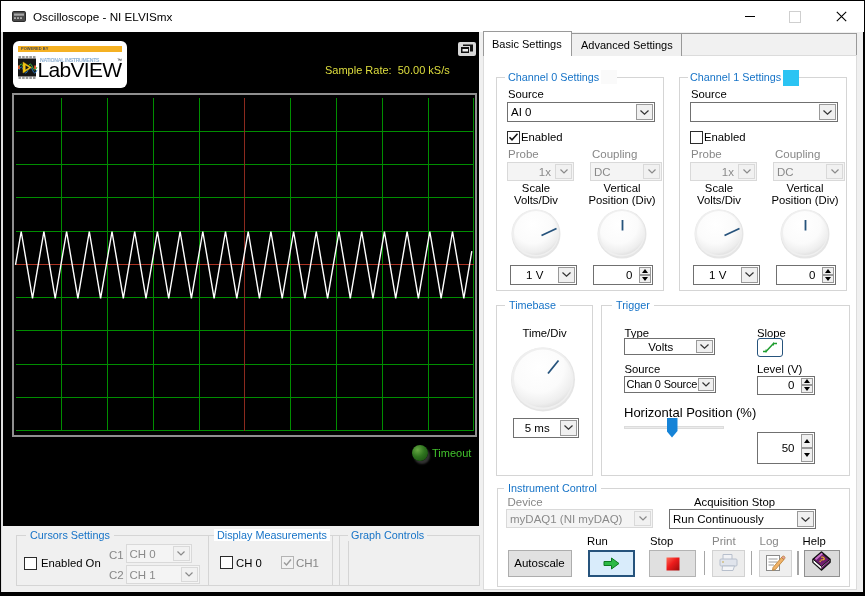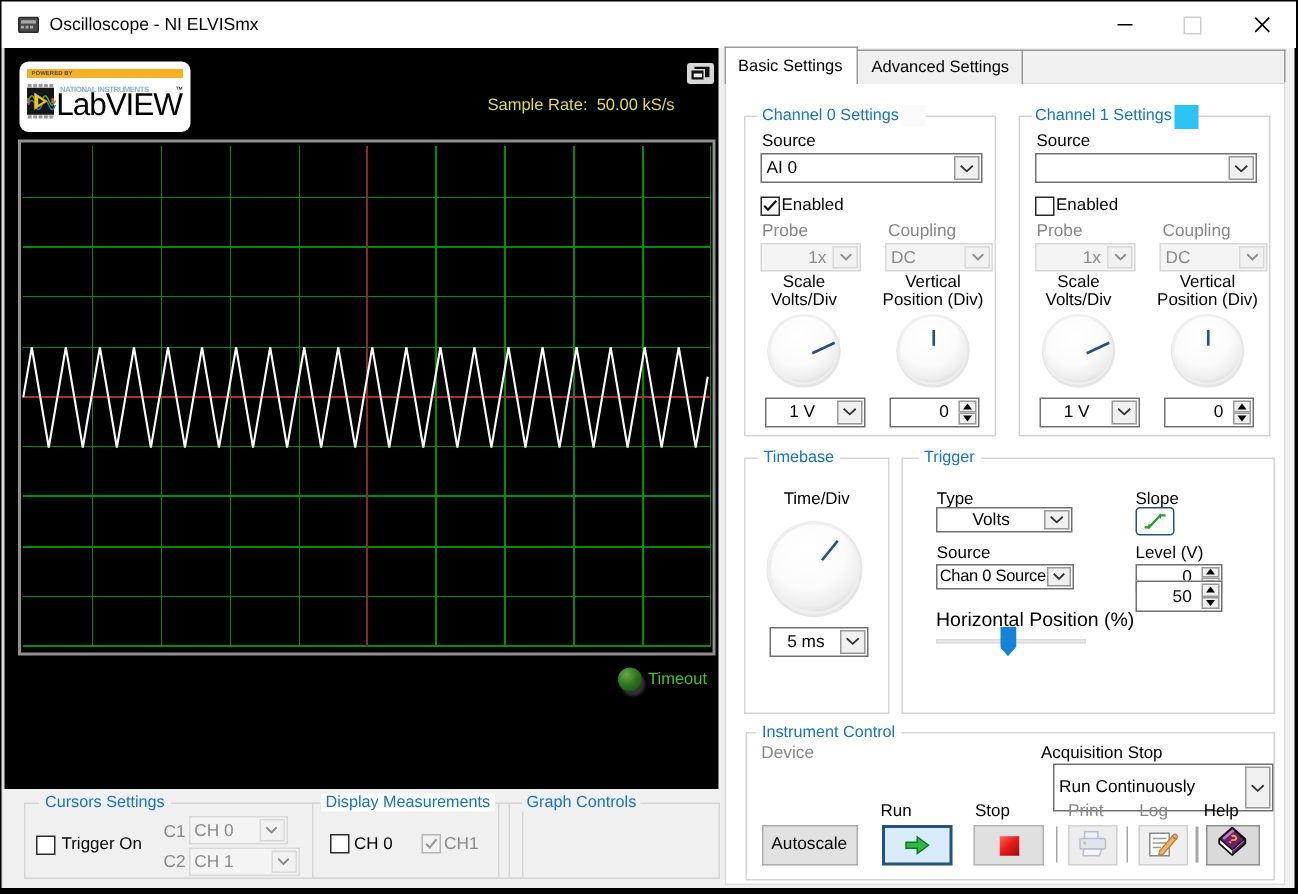--- a/index.html
+++ b/index.html
@@ -120,21 +120,21 @@
  </svg>
 
  <div class="abs" style="left:412px;top:445px;width:16px;height:16px;border-radius:50%;background:radial-gradient(circle at 35% 30%,#67a843 0%,#2f741f 45%,#15430e 100%);box-shadow:2px 3px 2px rgba(125,125,125,0.4)"></div>
  <div class="abs" style="left:432px;top:446.5px;font-size:11px;color:#42c22c">Timeout</div>
 
  <div class="abs" id="botpanel" style="left:2px;top:526px;width:481px;height:66px;background:#f0f0f0"></div>
 
  <div class="abs gbox" style="left:16px;top:535px;width:333px;height:51px"></div>
  <div class="abs lblb" style="left:26px;top:529px;background:#f0f0f0;padding:0 4px">Cursors Settings</div>
  <div class="abs cb" style="left:24px;top:557px"></div>
- <div class="abs lbl" style="left:41px;top:557px">Trigger On</div>
+ <div class="abs lbl" style="left:41px;top:557px">Enabled On</div>
  <div class="abs lblg" style="left:109px;top:549px">C1</div>
  <div class="abs lblg" style="left:109px;top:569px">C2</div>
  <div class="abs combo dis" style="left:125.5px;top:544px;width:66px;height:19px">
       <div class="fld">CH 0</div>
       <div class="arw">
         <svg width="8" height="5" viewBox="0 0 8 5">
           <path d="M0.5 0.5 L4 4 L7.5 0.5" stroke="#8a8a8a" fill="none" stroke-width="1.2"></path>
         </svg>
       </div>
     </div>
@@ -367,37 +367,45 @@
         </div>
         <div class="d">
           <div class="tri-d"></div>
         </div>
       </div>
     </div>
  <div class="abs lbl" style="left:624px;top:405px;font-size:13px">Horizontal Position (%)</div>
  <div class="abs" style="left:623.5px;top:425.5px;width:100px;height:3px;background:#ebebeb;border:1px solid #dcdcdc"></div>
  <div class="abs" style="left:666.5px;top:417.5px;width:11px;height:20px;background:#1583d7;clip-path:polygon(0 0,100% 0,100% 68%,50% 100%,0 68%)"></div>
  <div class="abs lbl" style="left:757px;top:363px"></div>
- <div class="abs spin" style="left:757px;top:387px;width:57.5px;height:21px">
+ <div class="abs spin" style="left:757px;top:432px;width:57.5px;height:32px">
       <div class="num" style="padding-right:4px">50</div>
       <div class="spbtns">
         <div class="u">
           <div class="tri-u"></div>
         </div>
         <div class="d">
           <div class="tri-d"></div>
         </div>
       </div>
     </div>
 
  <div class="abs gbox" style="left:496.5px;top:488px;width:353px;height:99px"></div>
  <div class="abs lblb gtitle" style="left:504px;top:482px">Instrument Control</div>
  <div class="abs lblg" style="left:507.5px;top:495.5px">Device</div>
+ <div class="abs combo dis" style="left:506px;top:509px;width:147px;height:19px">
+      <div class="fld">myDAQ1 (NI myDAQ)</div>
+      <div class="arw">
+        <svg width="8" height="5" viewBox="0 0 8 5">
+          <path d="M0.5 0.5 L4 4 L7.5 0.5" stroke="#8a8a8a" fill="none" stroke-width="1.2"></path>
+        </svg>
+      </div>
+    </div>
  <div class="abs lbl" style="left:694px;top:495.5px">Acquisition Stop</div>
- <div class="abs combo" style="left:702px;top:509px;width:147px;height:32px">
+ <div class="abs combo" style="left:669px;top:509px;width:147px;height:20px">
       <div class="fld">Run Continuously</div>
       <div class="arw">
         <svg width="9" height="5" viewBox="0 0 9 5">
           <path d="M0.5 0.5 L4.5 4.2 L8.5 0.5" stroke="#333" fill="none" stroke-width="1.2"></path>
         </svg>
       </div>
     </div>
  <div class="abs lbl" style="left:587px;top:535px">Run</div>
  <div class="abs lbl" style="left:650px;top:535px">Stop</div>
  <div class="abs lblg" style="left:712px;top:535px">Print</div>

